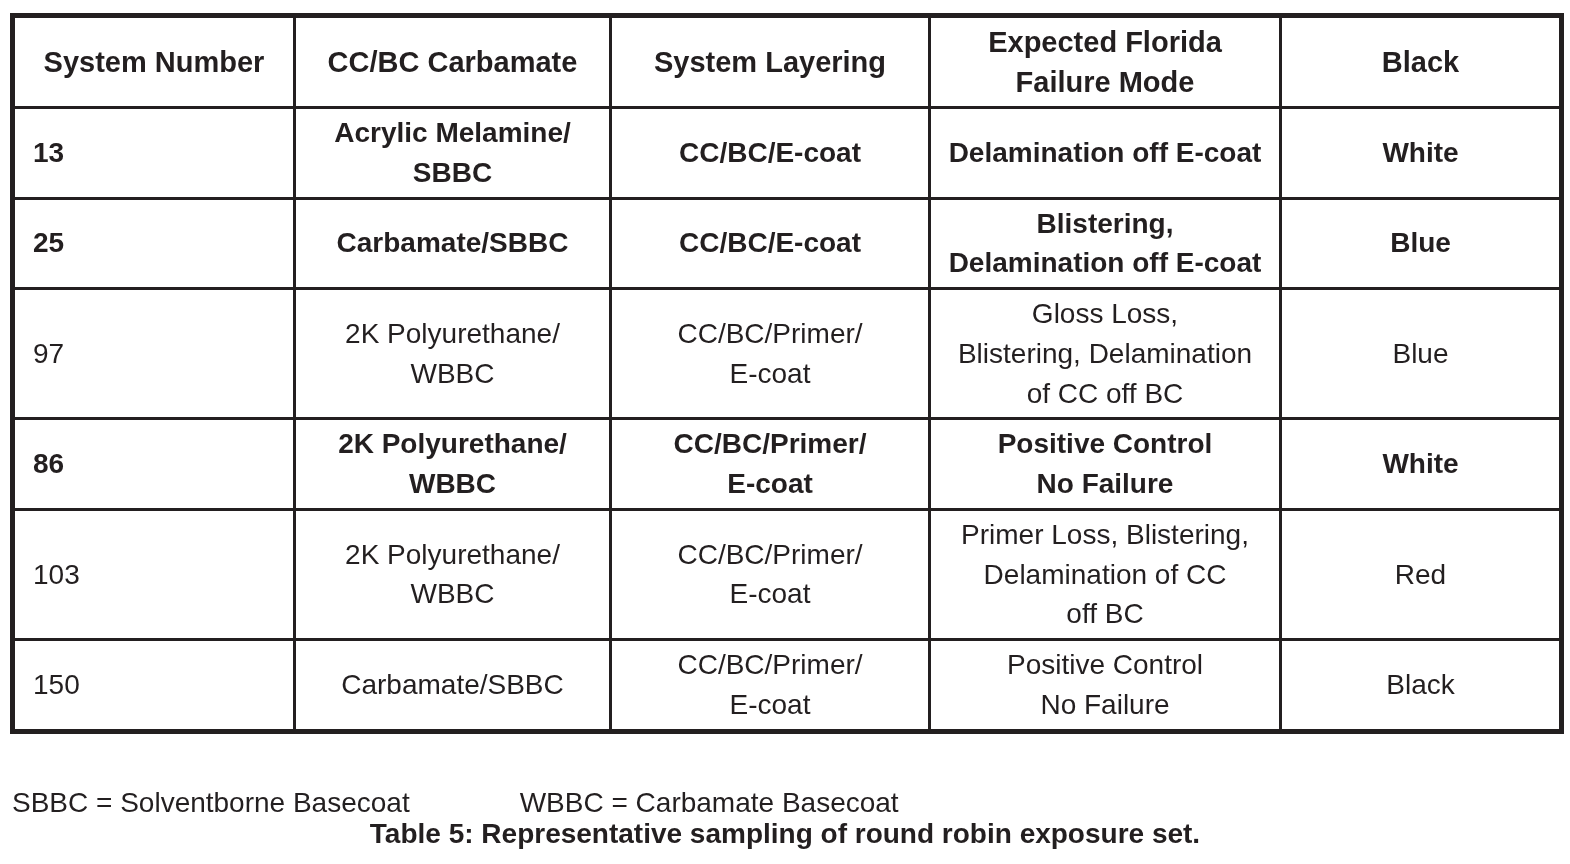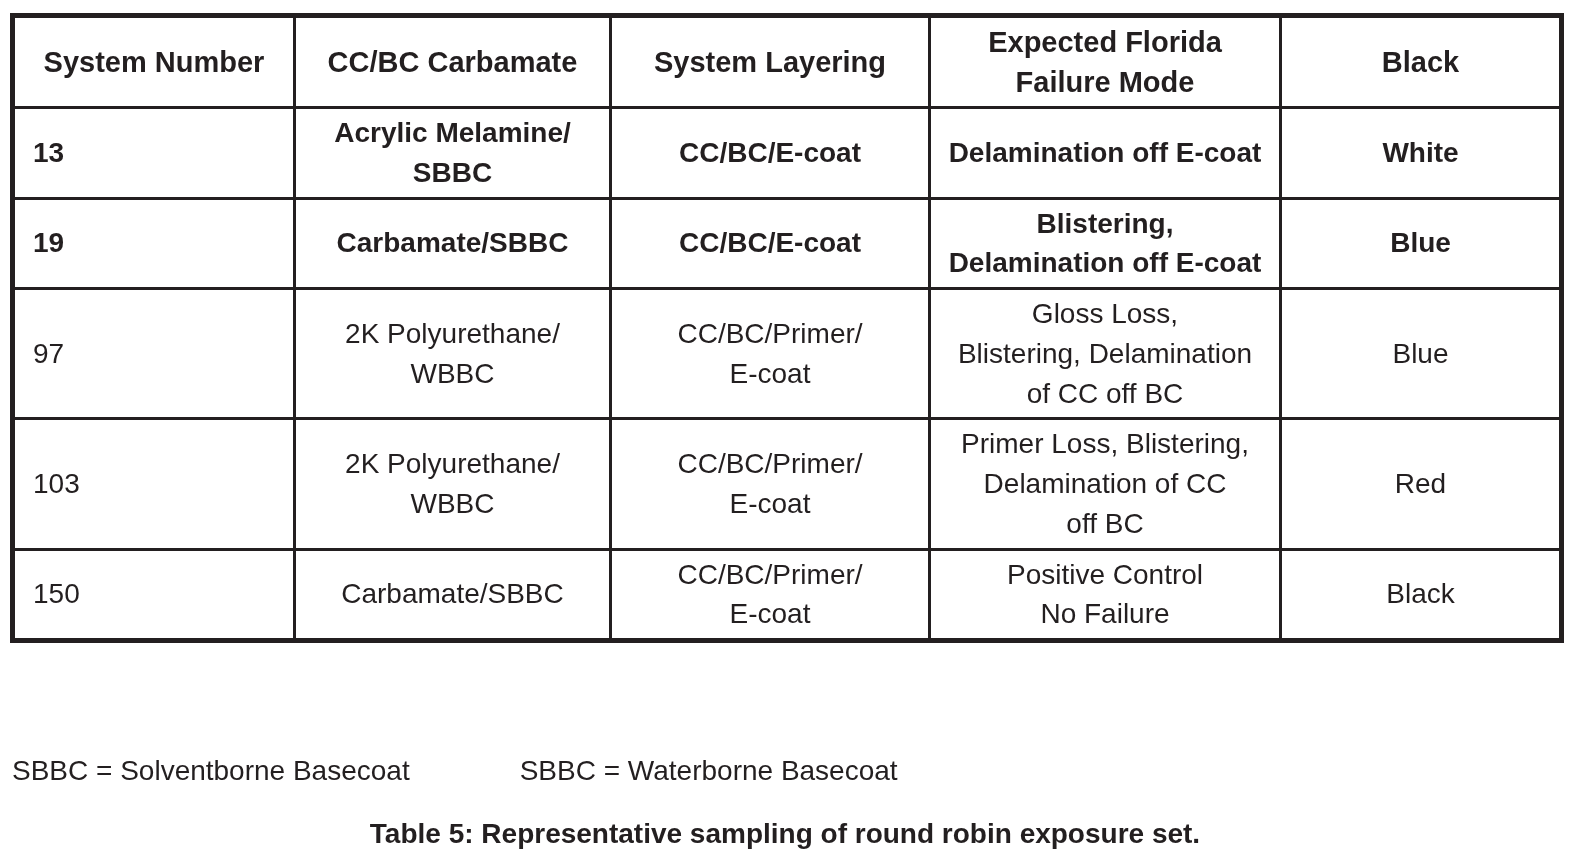--- a/index.html
+++ b/index.html
@@ -50,21 +50,21 @@
     padding-left: 18px;
   }
   tr.hrow   { height: 88px; }
   tr.r-std  { height: 88px; font-weight: bold; }
   tr.r-tall { height: 126px; }
   tr.r-last { height: 84px; }
 
   .footnotes {
     position: absolute;
     left: 12px;
-    top: 755px;
+    top: 787px;
     display: flex;
     align-items: baseline;
     font-size: 28px;
     white-space: nowrap;
   }
   .footnote-wbbc {
     margin-left: 110px;
   }
   .caption {
     position: absolute;
@@ -102,37 +102,47 @@
     <tbody>
       <tr class="r-std">
         <td class="sysnum">13</td>
         <td>Acrylic Melamine/
 SBBC</td>
         <td>CC/BC/E-coat</td>
         <td>Delamination off E-coat</td>
         <td>White</td>
       </tr>
       <tr class="r-std">
-        <td class="sysnum">19</td>
+        <td class="sysnum">25</td>
         <td>Carbamate/SBBC</td>
         <td>CC/BC/E-coat</td>
         <td>Blistering,
 Delamination off E-coat</td>
         <td>Blue</td>
       </tr>
       <tr class="r-tall">
         <td class="sysnum">97</td>
         <td>2K Polyurethane/
 WBBC</td>
         <td>CC/BC/Primer/
 E-coat</td>
         <td>Gloss Loss,
 Blistering, Delamination
 of CC off BC</td>
         <td>Blue</td>
+      </tr>
+      <tr class="r-std">
+        <td class="sysnum">86</td>
+        <td>2K Polyurethane/
+WBBC</td>
+        <td>CC/BC/Primer/
+E-coat</td>
+        <td>Positive Control
+No Failure</td>
+        <td>White</td>
       </tr>
       <tr class="r-tall">
         <td class="sysnum">103</td>
         <td>2K Polyurethane/
 WBBC</td>
         <td>CC/BC/Primer/
 E-coat</td>
         <td>Primer Loss, Blistering,
 Delamination of CC
 off BC</td>
@@ -145,18 +155,18 @@
 E-coat</td>
         <td>Positive Control
 No Failure</td>
         <td>Black</td>
       </tr>
     </tbody>
   </table>
 
   <div class="footnotes">
     <span class="footnote-sbbc">SBBC = Solventborne Basecoat</span>
-    <span class="footnote-wbbc">SBBC = Waterborne Basecoat</span>
+    <span class="footnote-wbbc">WBBC = Carbamate Basecoat</span>
   </div>
 
   <div class="caption">Table 5: Representative sampling of round robin exposure set.</div>
 
 </div>
 
 </body></html>

